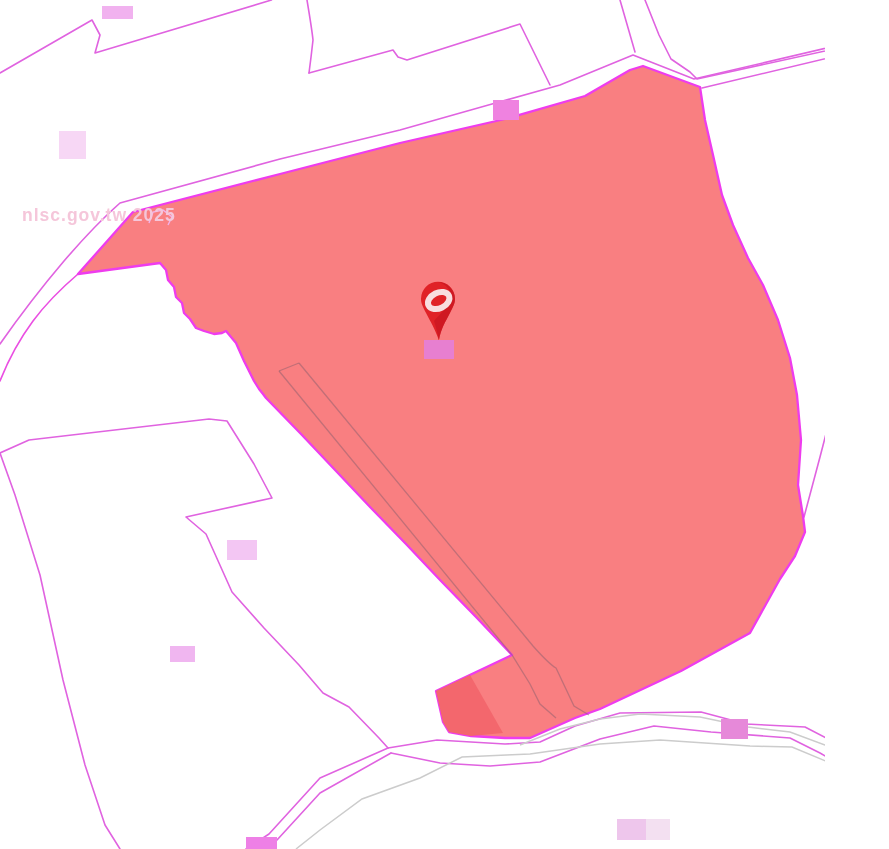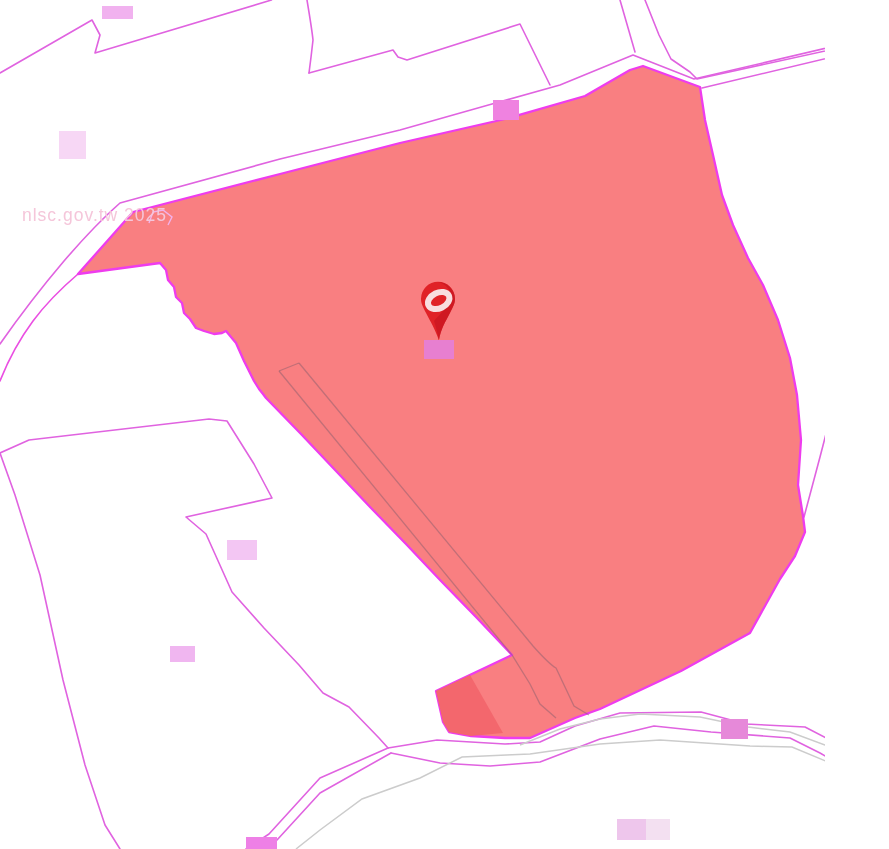--- a/index.html
+++ b/index.html
@@ -1,17 +1,17 @@
 <!DOCTYPE html>
 <html><head>
 <meta charset="utf-8">
 <style>
   html,body{margin:0;padding:0;background:#ffffff;}
   #map{width:825px;height:849px;position:relative;overflow:hidden;filter:blur(0.6px);
-       font-family:"Liberation Sans", sans-serif;}
+       font-family:"Liberation Sans", sans-serif;font-weight:bold;}
 </style>
 </head>
 <body>
 
 <div id="map">
 <svg width="889" height="849" viewBox="0 0 889 849">
 
   <rect x="0" y="0" width="889" height="849" fill="#ffffff"></rect>
 
   <g fill="none" stroke="#e063e0" stroke-width="1.6" stroke-linejoin="round" stroke-linecap="round">

